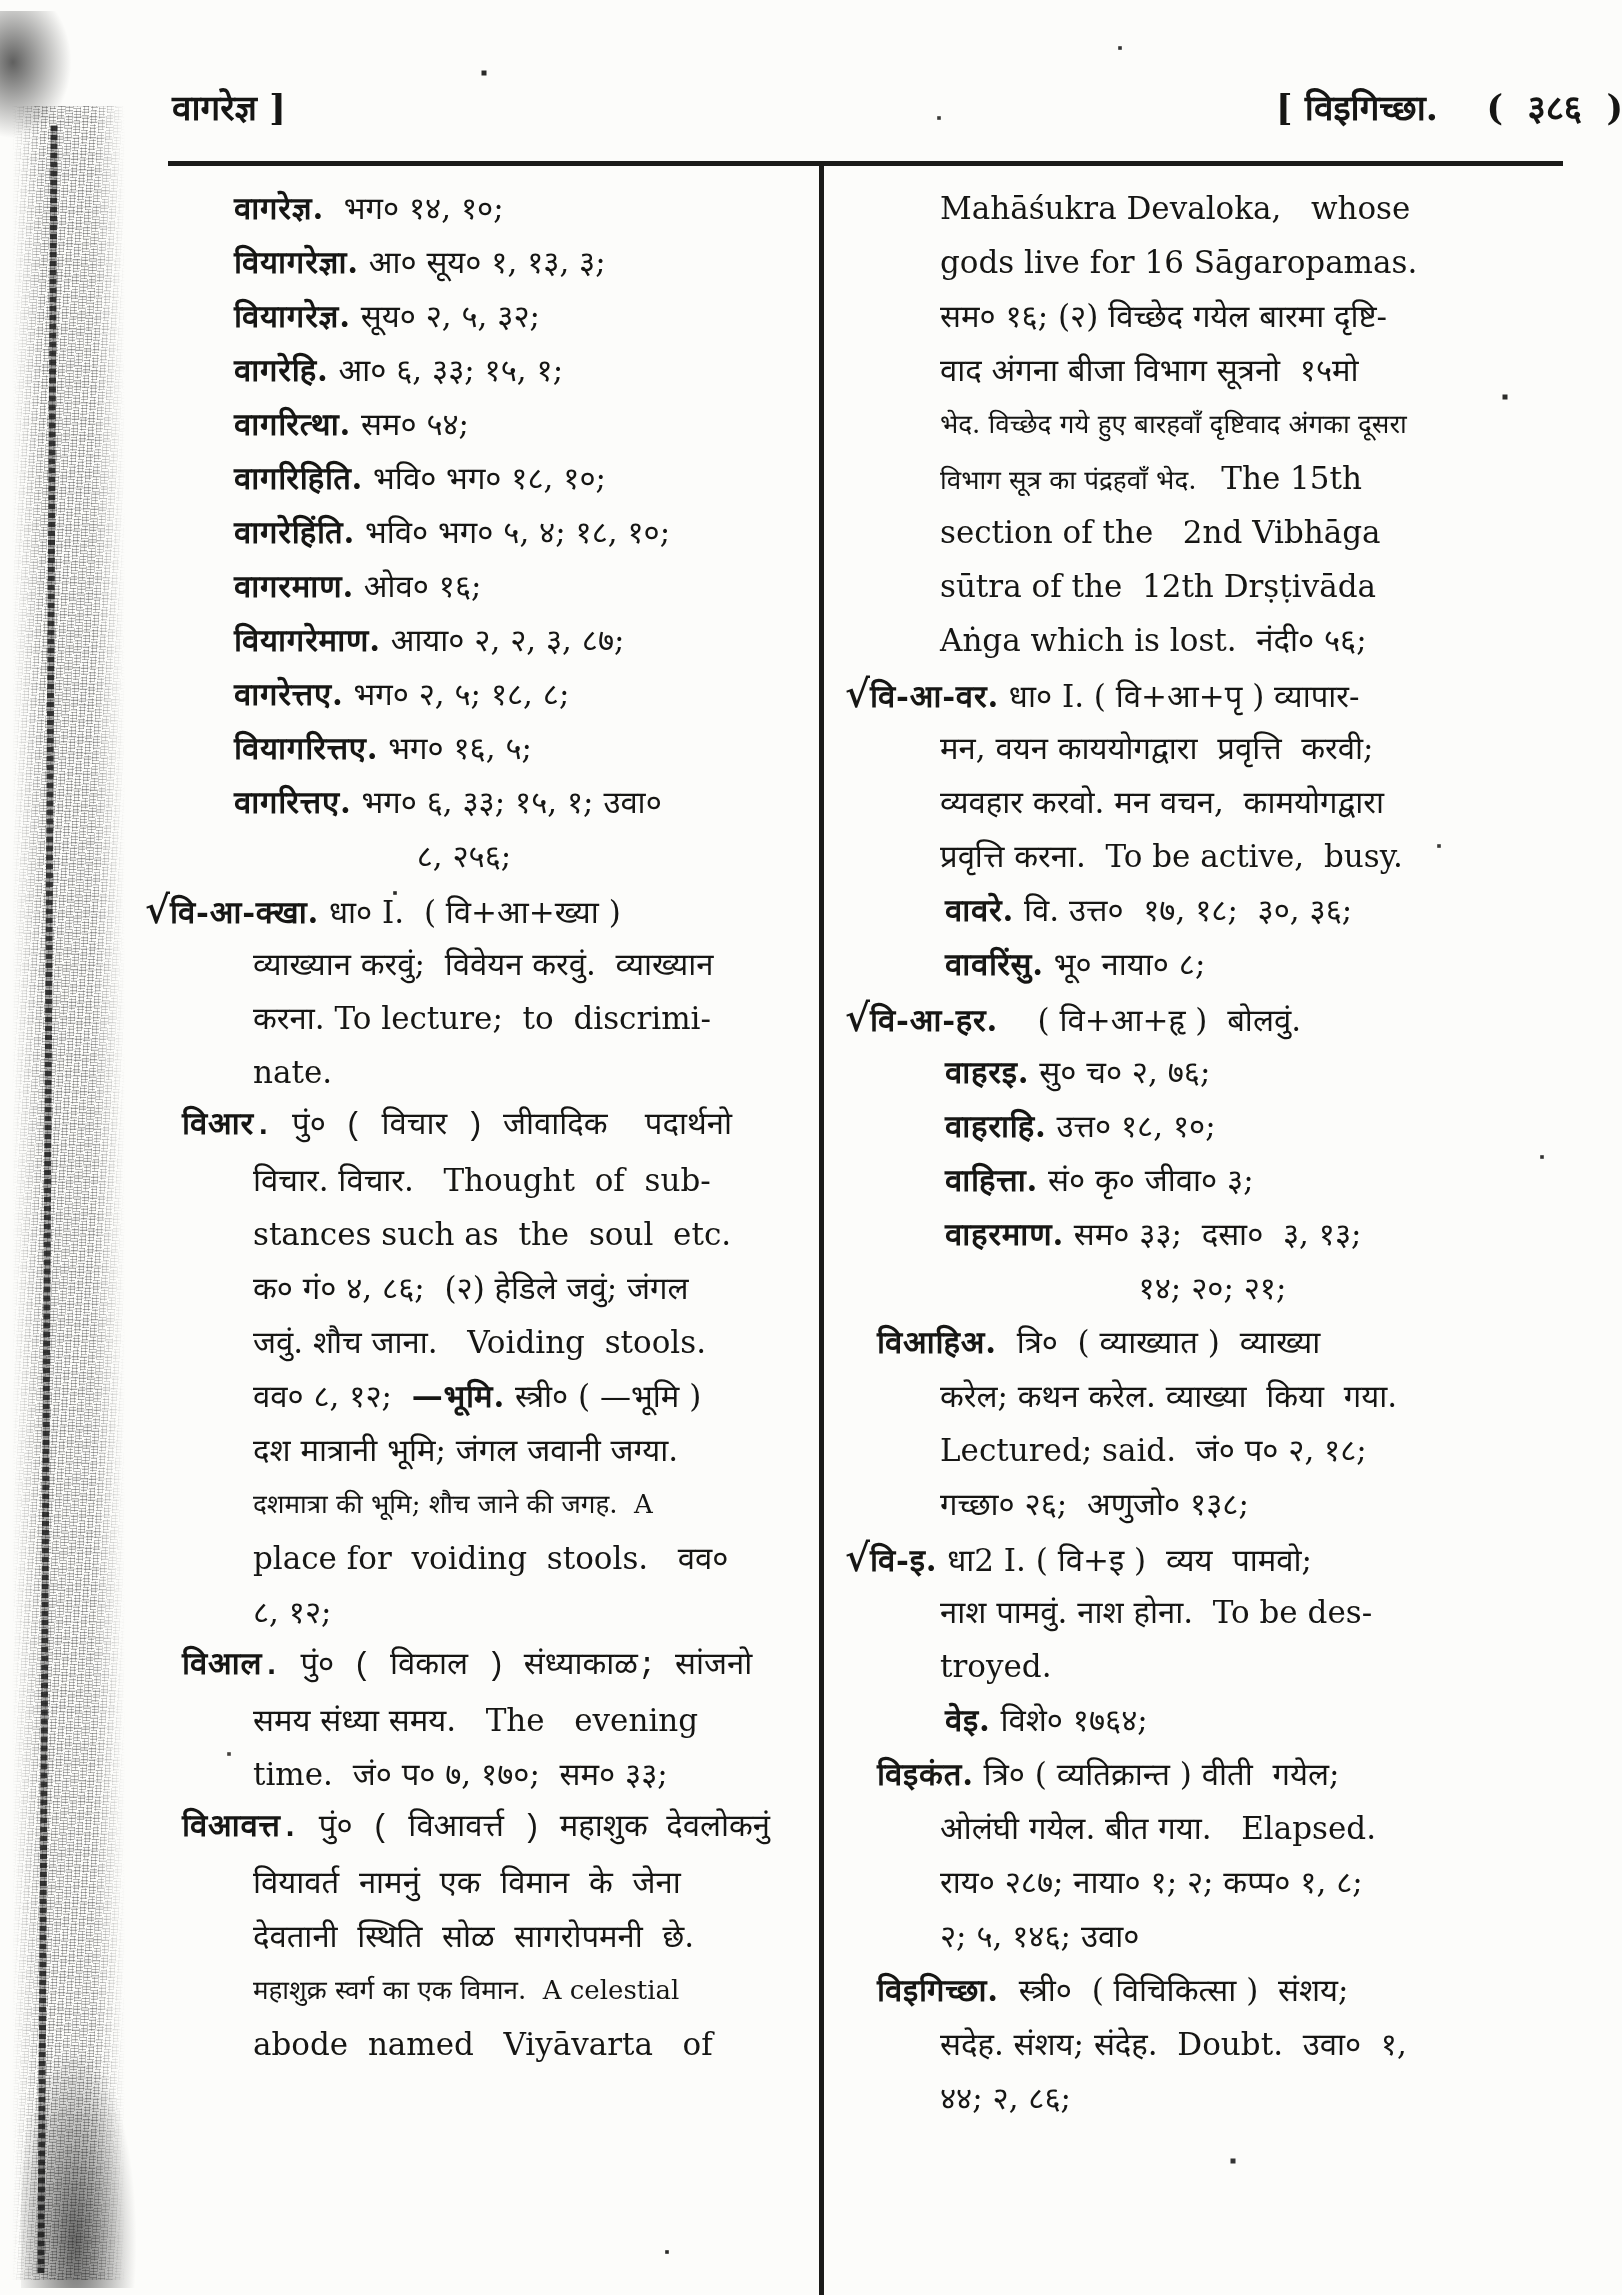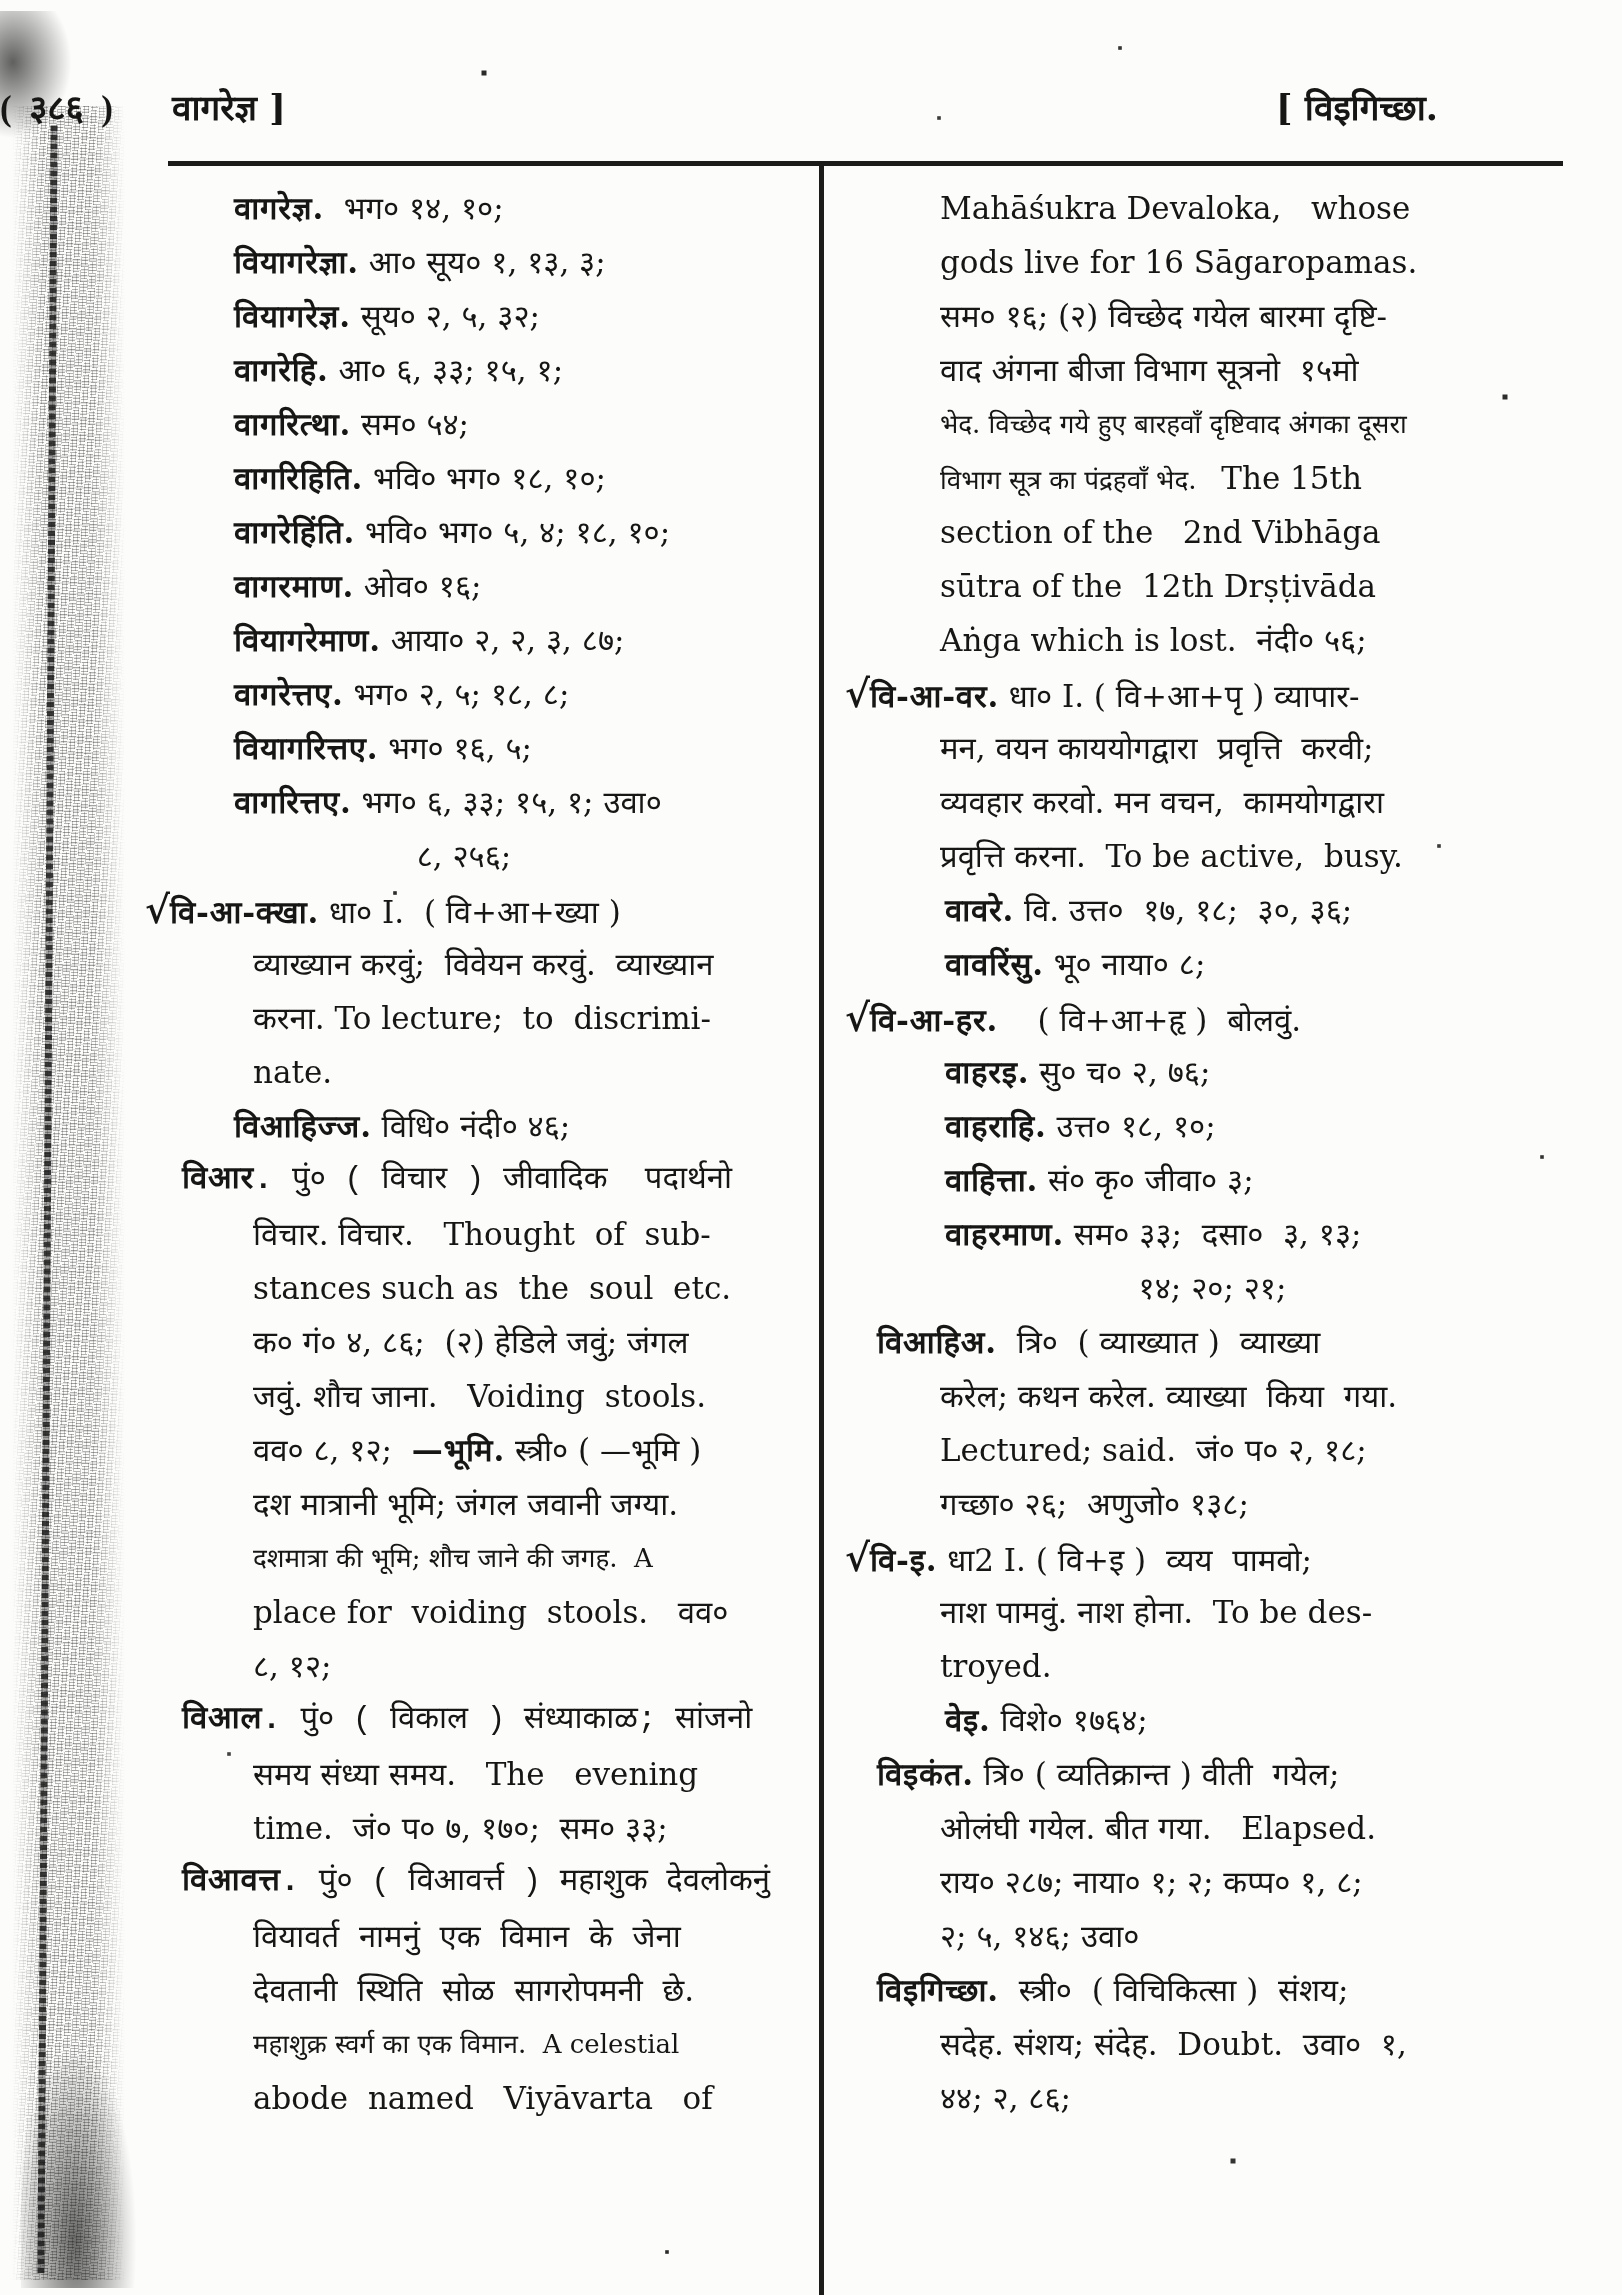--- a/index.html
+++ b/index.html
@@ -5,21 +5,21 @@
   html,body{margin:0;padding:0;}
   body{
     width:1623px;height:2295px;position:relative;overflow:hidden;
     background:#fcfcfa;
     font-family:"DejaVu Serif","DejaVu Sans",serif;
     color:#161614;
   }
   
   .hdr{position:absolute;top:83px;font-size:35px;font-weight:bold;white-space:pre;}
   .hdr-left{left:172px;}
-  .hdr-center{left:0;width:1623px;text-align:left;font-weight:bold;font-family:Liberation Serif, serif;}
+  .hdr-center{left:0;width:1623px;text-align:right;font-weight:bold;}
   .hdr-right{right:185px;}
   
   .rule-h{position:absolute;left:168px;top:161px;width:1395px;height:5.3px;background:#1b1b19;}
   .rule-v{position:absolute;left:819px;top:165px;width:5.3px;height:2130px;background:#1b1b19;}
   
   .col{position:absolute;top:181px;}
   .col-left{left:113px;width:702px;}
   .col-right{left:833px;width:759px;}
   .line{white-space:pre;height:54px;line-height:54px;font-size:31px;}
   .line.sm{font-size:26px;}
@@ -95,21 +95,20 @@
     <div class="line i2"><span class="hw">वागरमाण.</span><span class=""> ओव० १६;</span></div>
     <div class="line i2"><span class="hw">वियागरेमाण.</span><span class=""> आया० २, २, ३, ८७;</span></div>
     <div class="line i2"><span class="hw">वागरेत्तए.</span><span class=""> भग० २, ५; १८, ८;</span></div>
     <div class="line i2"><span class="hw">वियागरित्तए.</span><span class=""> भग० १६, ५;</span></div>
     <div class="line i2"><span class="hw">वागरित्तए.</span><span class=""> भग० ६, ३३; १५, १; उवा०</span></div>
     <div class="line c"><span class="">८, २५६;</span></div>
     <div class="line i0"><span class="root">√</span><span class="hw">वि-आ-क्खा.</span><span class=""> धा० I.  ( वि+आ+ख्या )</span></div>
     <div class="line i3"><span class="">व्याख्यान करवुं;  विवेयन करवुं.  व्याख्यान</span></div>
     <div class="line i3"><span class="">करना. To lecture;  to  discrimi-</span></div>
     <div class="line i3"><span class="">nate.</span></div>
-    <div class="line i2"><span class="hw">विआहिज्ज.</span><span class=""> विधि० नंदी० ४६;</span></div>
     <div class="line i1"><span class="hw">विआर.</span><span class=""> पुं० ( विचार ) जीवादिक  पदार्थनो</span></div>
     <div class="line i3"><span class="">विचार. विचार.   Thought  of  sub-</span></div>
     <div class="line i3"><span class="">stances such as  the  soul  etc.</span></div>
     <div class="line i3"><span class="">क० गं० ४, ८६;  (२) हेडिले जवुं; जंगल</span></div>
     <div class="line i3"><span class="">जवुं. शौच जाना.   Voiding  stools.</span></div>
     <div class="line i3"><span class="">वव० ८, १२;  </span><span class="hw">—भूमि.</span><span class=""> स्त्री० ( —भूमि )</span></div>
     <div class="line i3"><span class="">दश मात्रानी भूमि; जंगल जवानी जग्या.</span></div>
     <div class="line i3 sm"><span class="">दशमात्रा की भूमि; शौच जाने की जगह.  A</span></div>
     <div class="line i3"><span class="">place for  voiding  stools.   वव०</span></div>
     <div class="line i3"><span class="">८, १२;</span></div>

